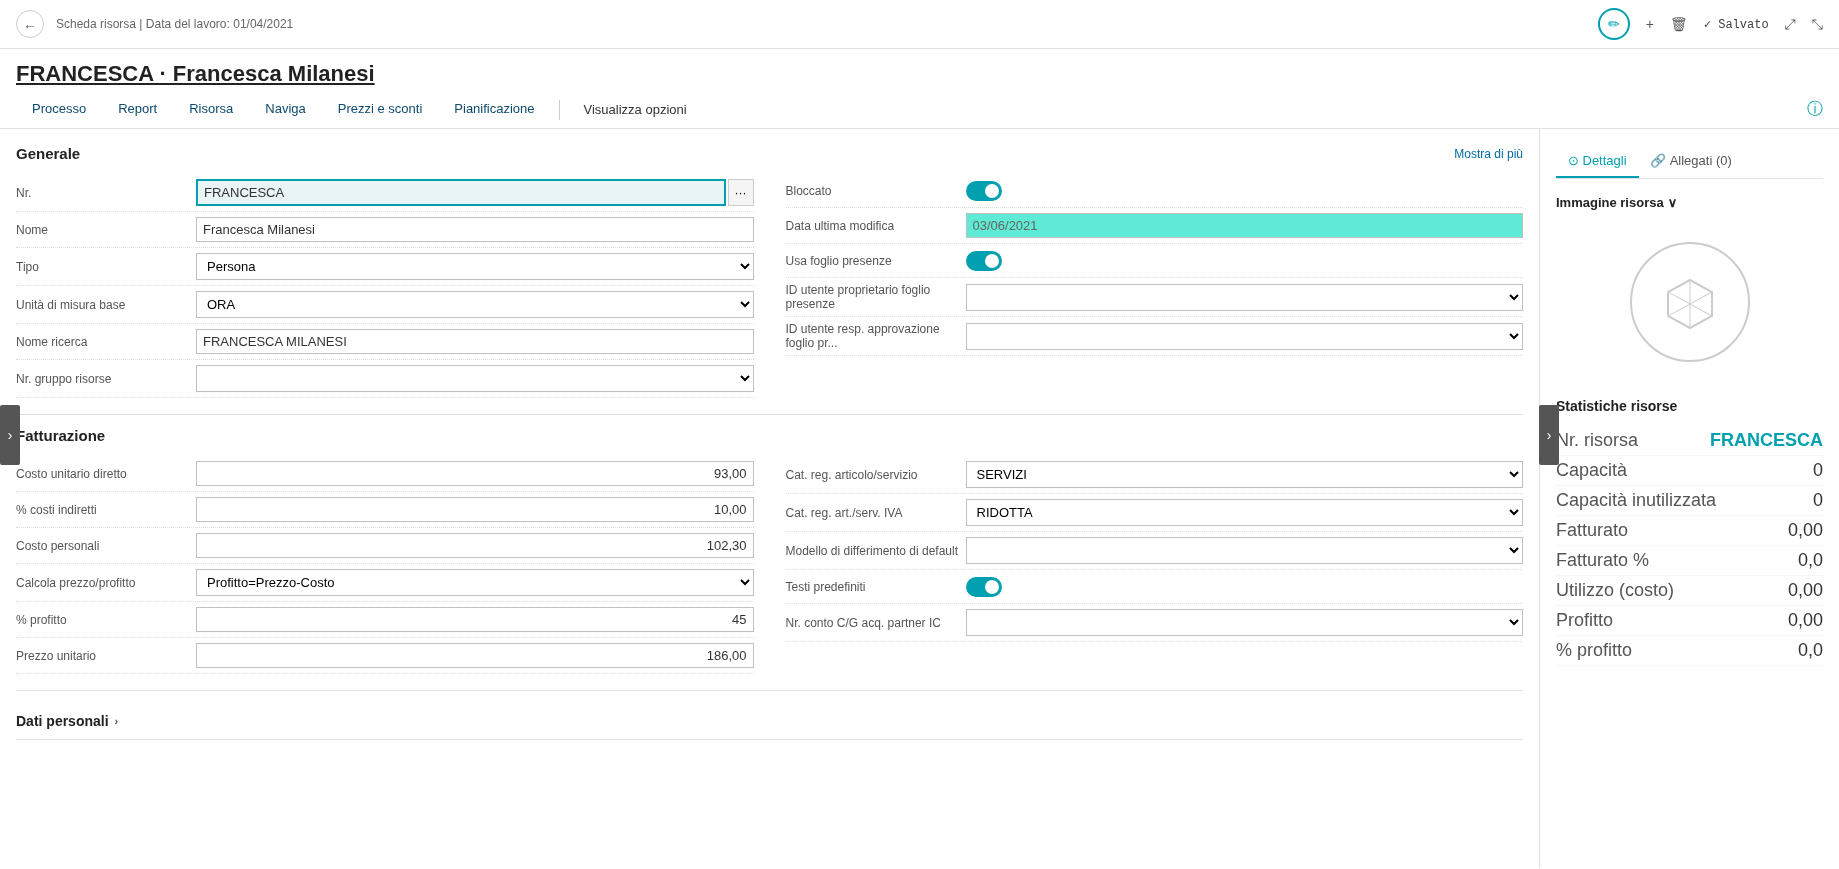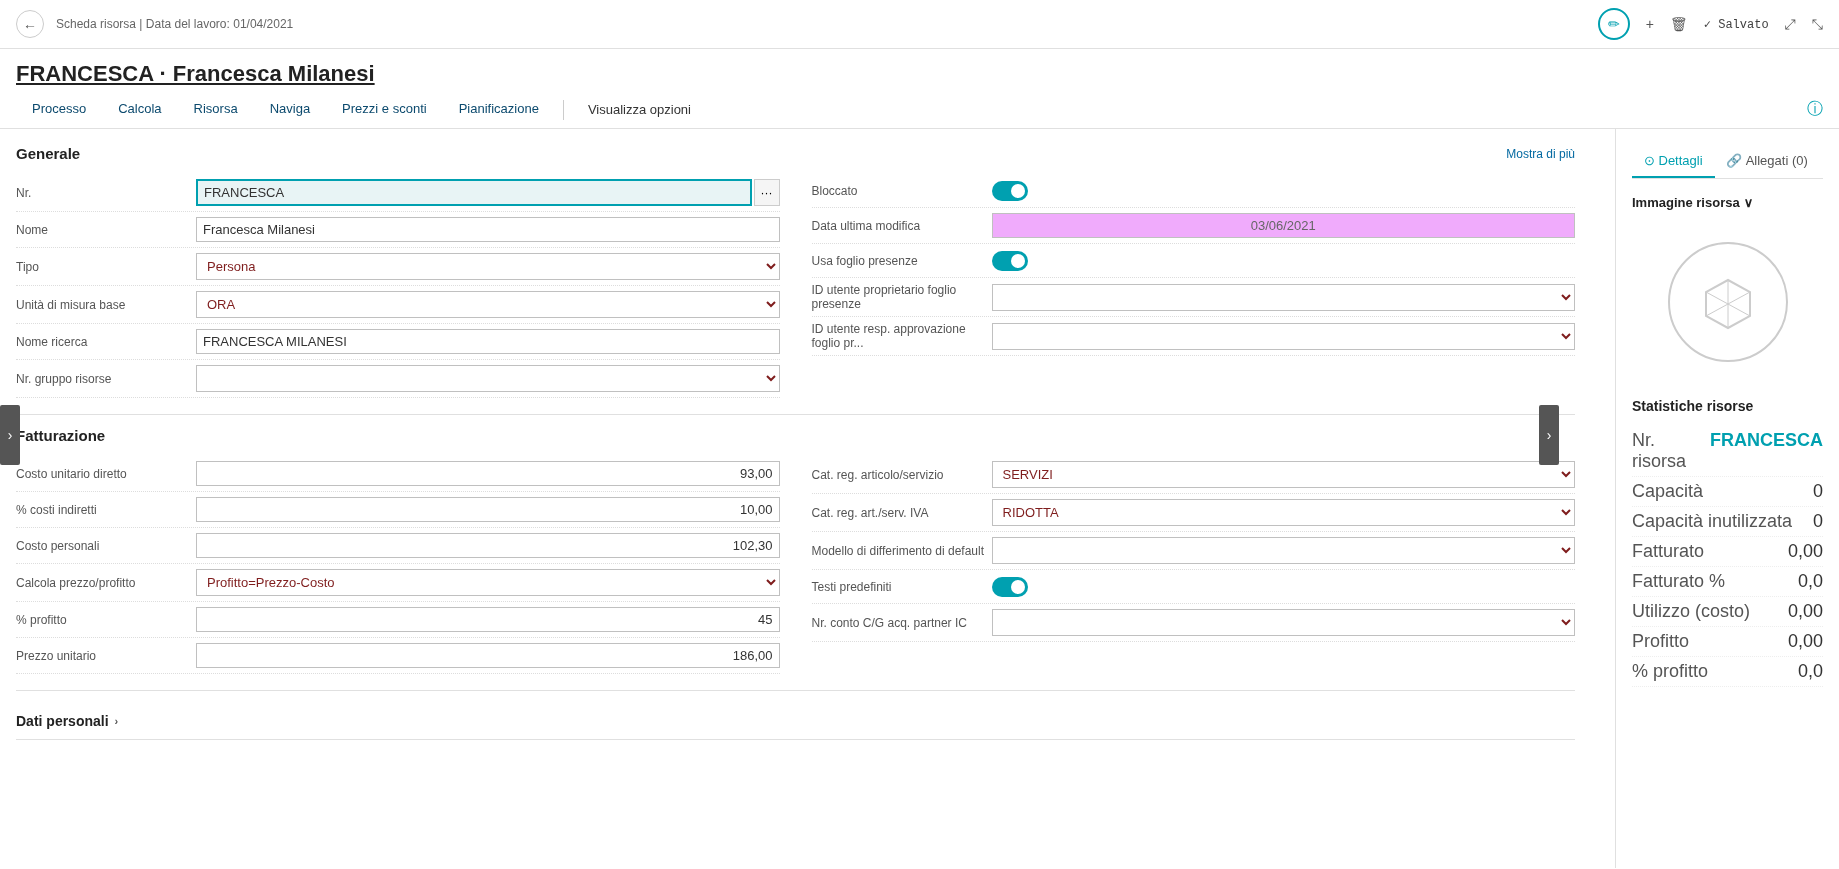--- a/index.html
+++ b/index.html
@@ -20,36 +20,36 @@
     
     .nav-bar { display: flex; align-items: center; padding: 0 16px; border-bottom: 1px solid #e0e0e0; gap: 0; }
     .nav-item { padding: 10px 16px; font-size: 13px; color: #0c4a6e; cursor: pointer; border-bottom: 2px solid transparent; }
     .nav-separator { width: 1px; height: 20px; background: #ccc; margin: 0 8px; }
     .nav-item-alt { padding: 10px 16px; font-size: 13px; color: #333; cursor: pointer; }
     .nav-info { margin-left: auto; cursor: pointer; color: #00a0b0; font-size: 16px; }
 
     
     .main-layout { display: flex; height: calc(100vh - 130px); }
     .main-content { flex: 1; overflow-y: auto; padding: 16px; }
-    .side-panel { width: 224px; border-left: 1px solid #e0e0e0; padding: 16px; overflow-y: auto; background: #fff; margin-left: 24px; }
+    .side-panel { width: 300px; border-left: 1px solid #e0e0e0; padding: 16px; overflow-y: auto; background: #fff; }
 
     
     .section-header { display: flex; align-items: center; justify-content: space-between; margin-bottom: 12px; }
     .section-title { font-size: 15px; font-weight: 600; color: #222; }
     .show-more { font-size: 12px; color: #0369a1; cursor: pointer; }
 
     
     .form-grid { display: grid; grid-template-columns: 1fr 1fr; gap: 0 32px; }
     .form-row { display: flex; align-items: center; padding: 5px 0; border-bottom: 1px dotted #ddd; min-height: 34px; }
     .form-label { width: 180px; min-width: 140px; font-size: 12px; color: #555; flex-shrink: 0; }
     .form-control { flex: 1; }
     .form-input { width: 100%; border: 1px solid #c0c0c0; padding: 4px 6px; font-size: 13px; color: #333; background: #fff; outline: none; }
     .form-input-highlight { background: #e8f4f5; border: 2px solid #00a0b0; }
-    .form-input-readonly { background: #f0abfc; color: #666; text-align: center; }
-    .form-select { width: 100%; border: 1px solid #c0c0c0; padding: 4px 6px; font-size: 13px; color: #7f1d1d; background: #fff; appearance: auto; outline: none; }
+    .form-input-readonly { background: #5eead4; color: #666; }
+    .form-select { width: 100%; border: 1px solid #c0c0c0; padding: 4px 6px; font-size: 13px; color: #000000; background: #fff; appearance: auto; outline: none; }
     .input-with-btn { display: flex; gap: 2px; }
     .input-with-btn input { flex: 1; }
     .dots-btn { border: 1px solid #ccc; background: #f5f5f5; padding: 2px 6px; cursor: pointer; font-size: 12px; }
 
     
     .toggle { position: relative; display: inline-block; width: 36px; height: 20px; }
     .toggle input { opacity: 0; width: 0; height: 0; }
     .toggle-slider { position: absolute; cursor: pointer; top: 0; left: 0; right: 0; bottom: 0; background: #ccc; border-radius: 20px; transition: .3s; }
     .toggle-slider:before { position: absolute; content: ""; height: 14px; width: 14px; left: 3px; bottom: 3px; background: white; border-radius: 50%; transition: .3s; }
     input:checked + .toggle-slider { background: #00a0b0; }
@@ -98,21 +98,21 @@
     <span class="saved-label">✓ Salvato</span>
     <span class="header-action">⤢</span>
     <span class="header-action">⤡</span>
   </div>
 </div>
 
 <div class="page-title">FRANCESCA · Francesca Milanesi</div>
 
 <div class="nav-bar">
   <span class="nav-item">Processo</span>
-  <span class="nav-item">Calcola</span>
+  <span class="nav-item">Report</span>
   <span class="nav-item">Risorsa</span>
   <span class="nav-item">Naviga</span>
   <span class="nav-item">Prezzi e sconti</span>
   <span class="nav-item">Pianificazione</span>
   <div class="nav-separator"></div>
   <span class="nav-item-alt">Visualizza opzioni</span>
   <span class="nav-info">ⓘ</span>
 </div>
 
 <div class="main-layout">

